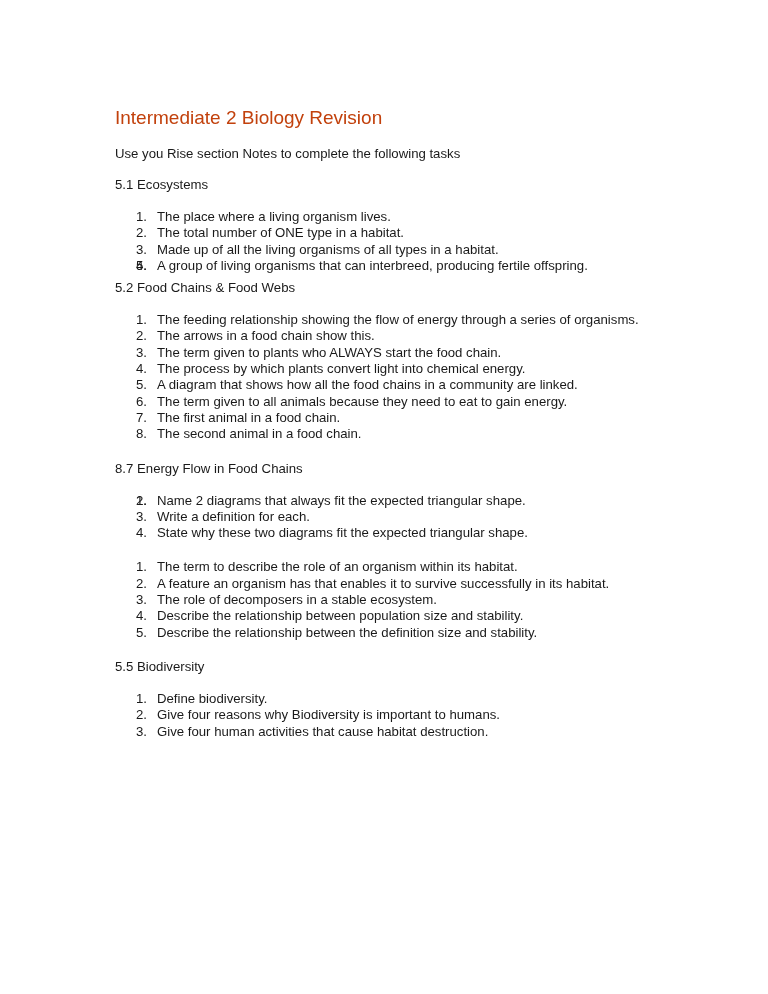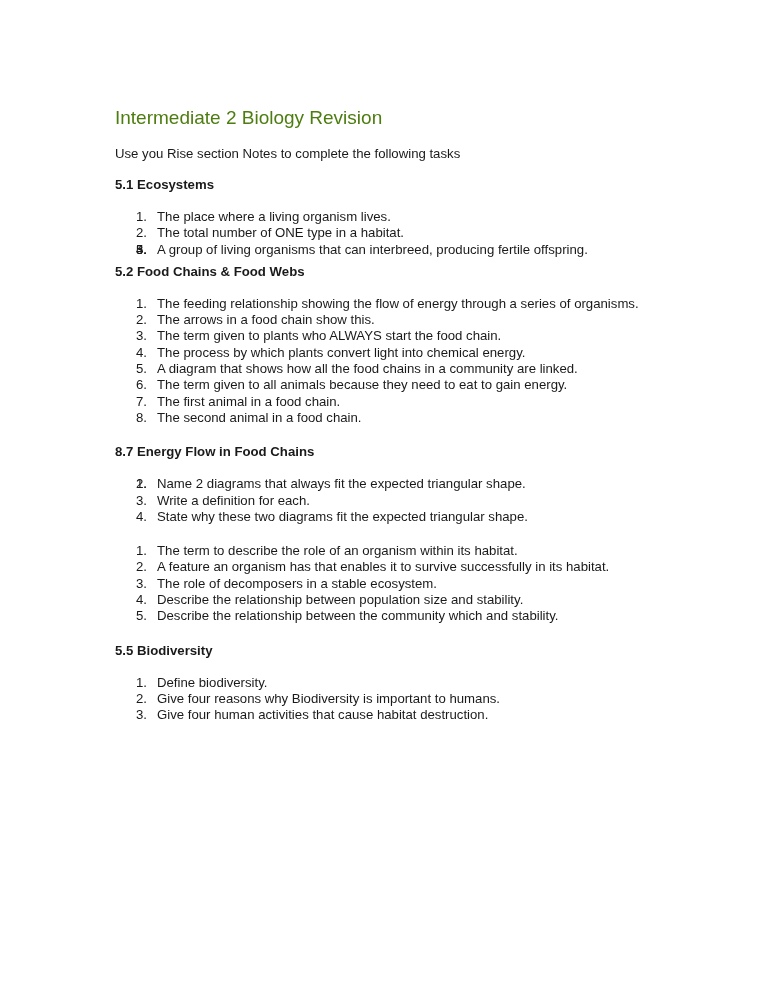--- a/index.html
+++ b/index.html
@@ -27,33 +27,33 @@
       position: absolute;
       left: 115px;
       top: 107px;
       width: 565px;
     }
     .doc-title {
       font-size: 19px;
       font-weight: normal;
       margin: 0;
       line-height: 22px;
-      color: #4d7c0f;
+      color: #c2410c;
     }
     .instructions {
       font-size: 13.2px;
       margin: 17px 0 0 0;
       line-height: 16px;
     }
     .section {
       margin-top: 16px;
     }
     .section-heading {
       font-size: 13.2px;
-      font-weight: bold;
+      font-weight: normal;
       margin: 0;
       line-height: 16px;
     }
     .task-list {
       list-style: none;
       margin: 16px 0 0 0;
       padding: 0;
     }
     .task-item {
       position: relative;
@@ -83,21 +83,21 @@
   <div class="content">
 
     <h1 class="doc-title">Intermediate 2 Biology Revision</h1>
     <p class="instructions">Use you Rise section Notes to complete the following tasks</p>
 
     <div class="section" id="sec-1">
       <h2 class="section-heading">5.1 Ecosystems</h2>
       <ol class="task-list">
         <li class="task-item"><span class="task-num">1.</span><span class="task-text">The place where a living organism lives.</span></li>
         <li class="task-item"><span class="task-num">2.</span><span class="task-text">The total number of ONE type in a habitat.</span></li>
-        <li class="task-item"><span class="task-num">3.</span></li>
+        <li class="task-item"><span class="task-num">3.</span><span class="task-text">Made up of all the living organisms of all types in a habitat.</span></li>
         <li class="task-item"><span class="task-num">4.</span></li>
         <li class="task-item">
             <span class="task-num">5.</span>
             <div class="task-text justify">A group of living organisms that can interbreed, producing fertile offspring.</div>
           </li>
       </ol>
     </div>
 
     <div class="section" id="sec-2">
       <h2 class="section-heading">5.2 Food Chains &amp; Food Webs</h2>
@@ -122,21 +122,21 @@
         <li class="task-item"><span class="task-num">4.</span><span class="task-text">State why these two diagrams fit the expected triangular shape.</span></li>
       </ol>
     </div>
 
     <div class="section" id="sec-4">
       <ol class="task-list">
         <li class="task-item"><span class="task-num">1.</span><span class="task-text">The term to describe the role of an organism within its habitat.</span></li>
         <li class="task-item"><span class="task-num">2.</span><span class="task-text">A feature an organism has that enables it to survive successfully in its habitat.</span></li>
         <li class="task-item"><span class="task-num">3.</span><span class="task-text">The role of decomposers in a stable ecosystem.</span></li>
         <li class="task-item"><span class="task-num">4.</span><span class="task-text">Describe the relationship between population size and stability.</span></li>
-        <li class="task-item"><span class="task-num">5.</span><span class="task-text">Describe the relationship between the community which and stability.</span></li>
+        <li class="task-item"><span class="task-num">5.</span><span class="task-text">Describe the relationship between the definition size and stability.</span></li>
       </ol>
     </div>
 
     <div class="section" id="sec-5">
       <h2 class="section-heading">5.5 Biodiversity</h2>
       <ol class="task-list">
         <li class="task-item"><span class="task-num">1.</span><span class="task-text">Define biodiversity.</span></li>
         <li class="task-item"><span class="task-num">2.</span><span class="task-text">Give four reasons why Biodiversity is important to humans.</span></li>
         <li class="task-item"><span class="task-num">3.</span><span class="task-text">Give four human activities that cause habitat destruction.</span></li>
       </ol>

